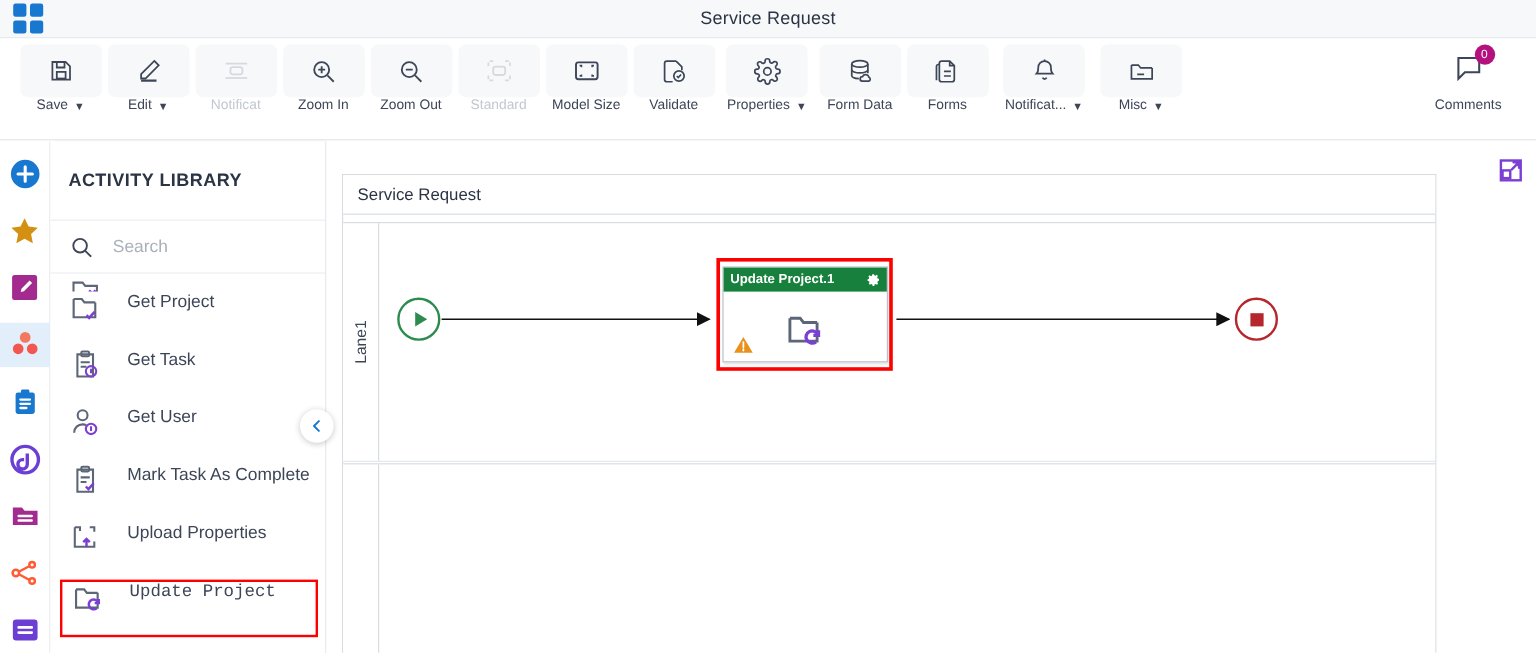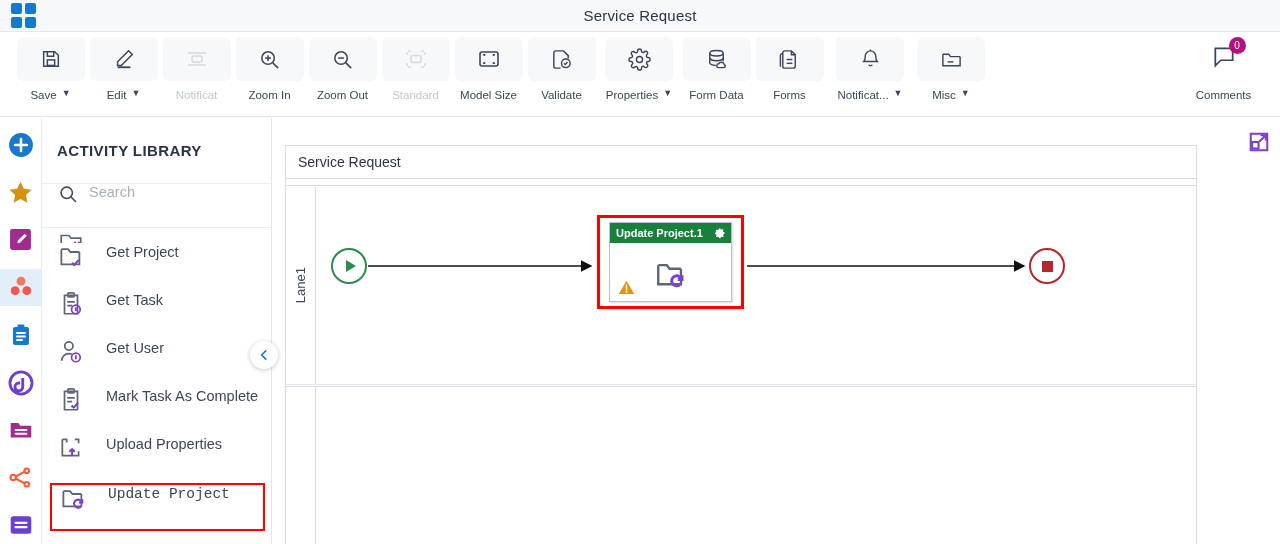--- a/index.html
+++ b/index.html
@@ -39,22 +39,22 @@
     display: flex; flex-direction: column; align-items: center;
     width: 73px; cursor: pointer; user-select: none;
   }
   .tb-icon-box {
     width: 68px; height: 44px; border-radius: 6px;
     background: #f7f8fa;
     display: flex; align-items: center; justify-content: center;
   }
   .tb-item.plain .tb-icon-box { background: transparent; }
   .tb-label {
-    margin-top: 8px; font-size: 11.5px; color: #3d4657;
-    display: flex; align-items: flex-start; gap: 5px; white-space: nowrap;
+    margin-top: 1px; font-size: 11.5px; color: #3d4657;
+    display: flex; align-items: flex-end; gap: 5px; white-space: nowrap;
   }
   .tb-item.disabled .tb-label { color: #c2c7d0; }
   .tb-item.disabled svg { opacity: .35; }
   .caret { font-size: 9px; line-height: 1; color: #3d4657; }
   .tb-spacer { flex: 1; }
 
   .badge {
     position: absolute; top: -7px; right: -9px;
     width: 17px; height: 17px; border-radius: 50%;
     background: #b5117e; color: #fff; font-size: 10px;
@@ -81,21 +81,21 @@
     background: #ffffff;
     box-shadow: 2px 0 5px -2px rgba(0,0,0,.14);
     border-right: 1px solid #e3e6eb;
   }
   .lib-title {
     height: 66px; display: flex; align-items: center; padding-left: 15px;
     font-size: 15px; font-weight: bold; color: #2b3445; letter-spacing: .4px;
     border-bottom: 1px solid #eceef2;
   }
   .lib-search {
-    height: 44px; display: flex; align-items: flex-start; gap: 11px;
+    height: 44px; display: flex; align-items: center; gap: 16px;
     padding-left: 16px; border-bottom: 1px solid #eceef2;
   }
   .lib-search input {
     border: none; outline: none; font-size: 14.5px; color: #3d4657;
     font-family: "Liberation Sans", sans-serif; width: 150px; background: transparent;
   }
   .lib-search input::placeholder { color: #aab0ba; }
   .lib-list {
     position: absolute; top: 111px; left: 0; right: 0; bottom: 0;
     overflow: hidden;
@@ -167,21 +167,21 @@
     display: flex; align-items: center; justify-content: center;
   }
   .end-sq { width: 11px; height: 11px; background: #b5272d; }
 
   .task-sel {
     position: absolute; left: 311px; top: 29px;
     width: 147px; height: 94px; border: 3px solid #ff0000;
     display: flex; align-items: center; justify-content: center;
   }
   .task {
-    width: 123px; height: 80px; background: #fff;
+    width: 138px; height: 80px; background: #fff;
     border: 1px solid #bcc1c9;
     box-shadow: 1px 1px 2px rgba(0,0,0,.14);
     position: relative;
   }
   .task-hdr {
     height: 20px; background: #17803d; display: flex; align-items: center;
     justify-content: space-between; padding: 0 5px 0 6px;
   }
   .task-title { font-size: 11px; color: #fff; font-weight: bold; }
   .task-body { height: 59px; position: relative; }

